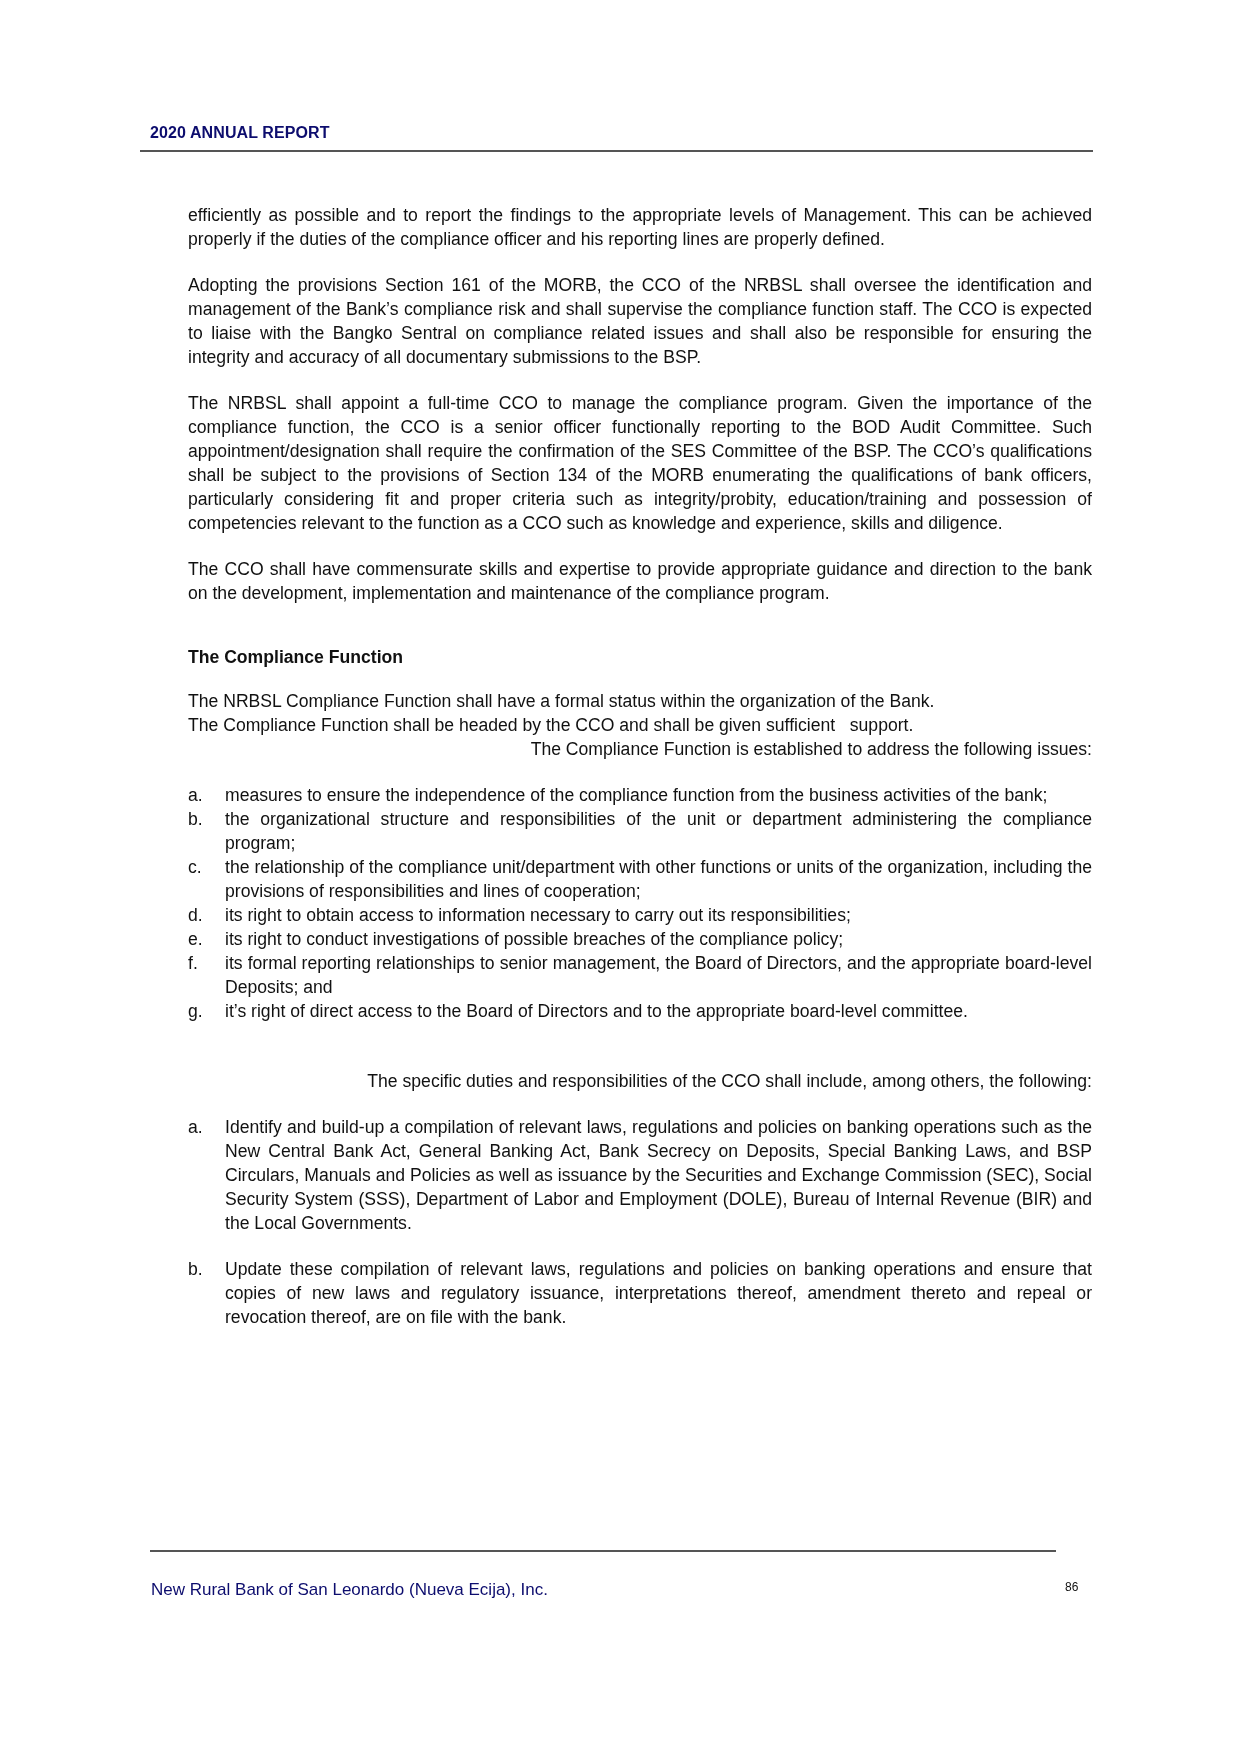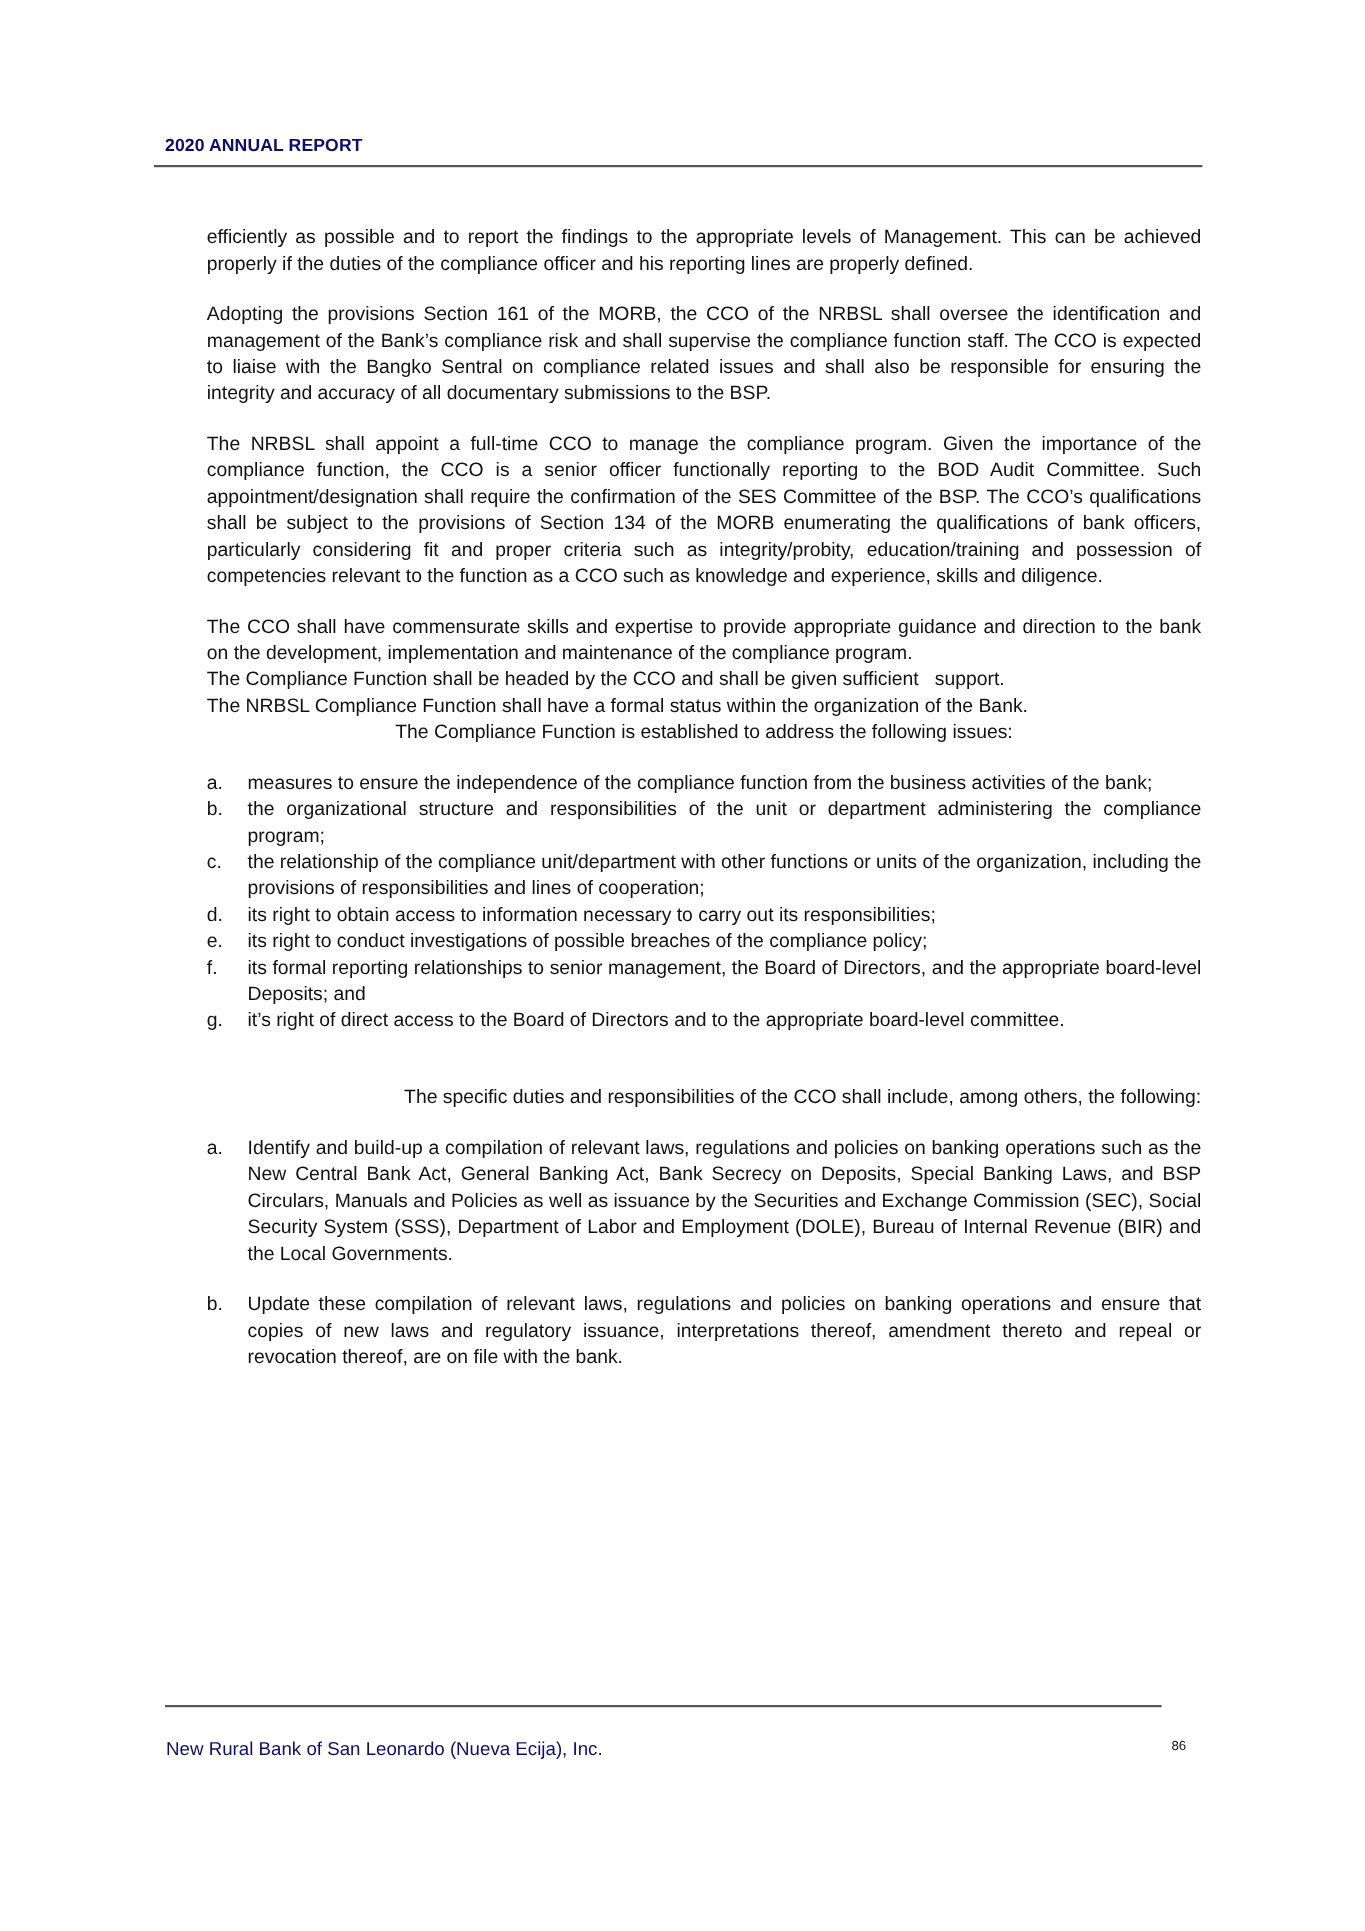--- a/index.html
+++ b/index.html
@@ -27,24 +27,25 @@
 
 <div class="header-title">2020 ANNUAL REPORT</div>
 <div class="header-rule"></div>
 
 <div class="body">
   <p class="p-gap">efficiently as possible and to report the findings to the appropriate levels of Management. This can be achieved properly if the duties of the compliance officer and his reporting lines are properly defined.</p>
   <p class="p-gap">Adopting the provisions Section 161 of the MORB, the CCO of the NRBSL shall oversee the identification and management of the Bank’s compliance risk and shall supervise the compliance function staff. The CCO is expected to liaise with the Bangko Sentral on compliance related issues and shall also be responsible for ensuring the integrity and accuracy of all documentary submissions to the BSP.</p>
   <p class="p-gap">The NRBSL shall appoint a full-time CCO to manage the compliance program. Given the importance of the compliance function, the CCO is a senior officer functionally reporting to the BOD Audit Committee. Such appointment/designation shall require the confirmation of the SES Committee of the BSP. The CCO’s qualifications shall be subject to the provisions of Section 134 of the MORB enumerating the qualifications of bank officers, particularly considering fit and proper criteria such as integrity/probity, education/training and possession of competencies relevant to the function as a CCO such as knowledge and experience, skills and diligence.</p>
   <p>The CCO shall have commensurate skills and expertise to provide appropriate guidance and direction to the bank on the development, implementation and maintenance of the compliance program.</p>
 
+  <p class="heading">The Compliance Function</p>
 
+  <p style="text-align:left">The NRBSL Compliance Function shall have a formal status within the organization of the Bank.</p>
   <p style="text-align:left; white-space:pre">The Compliance Function shall be headed by the CCO and shall be given sufficient   support.</p>
-  <p style="text-align:left">The NRBSL Compliance Function shall have a formal status within the organization of the Bank.</p>
-  <p class="p-gap" style="text-align:center">The Compliance Function is established to address the following issues:</p>
+  <p class="p-gap" style="text-align:right">The Compliance Function is established to address the following issues:</p>
 
   <ol class="list">
     <li>
         <span class="lbl">a.</span>
         <span class="txt">measures to ensure the independence of the compliance function from the business activities of the bank;</span>
       </li>
     <li>
         <span class="lbl">b.</span>
         <span class="txt">the organizational structure and responsibilities of the unit or department administering the compliance program;</span>
       </li>

